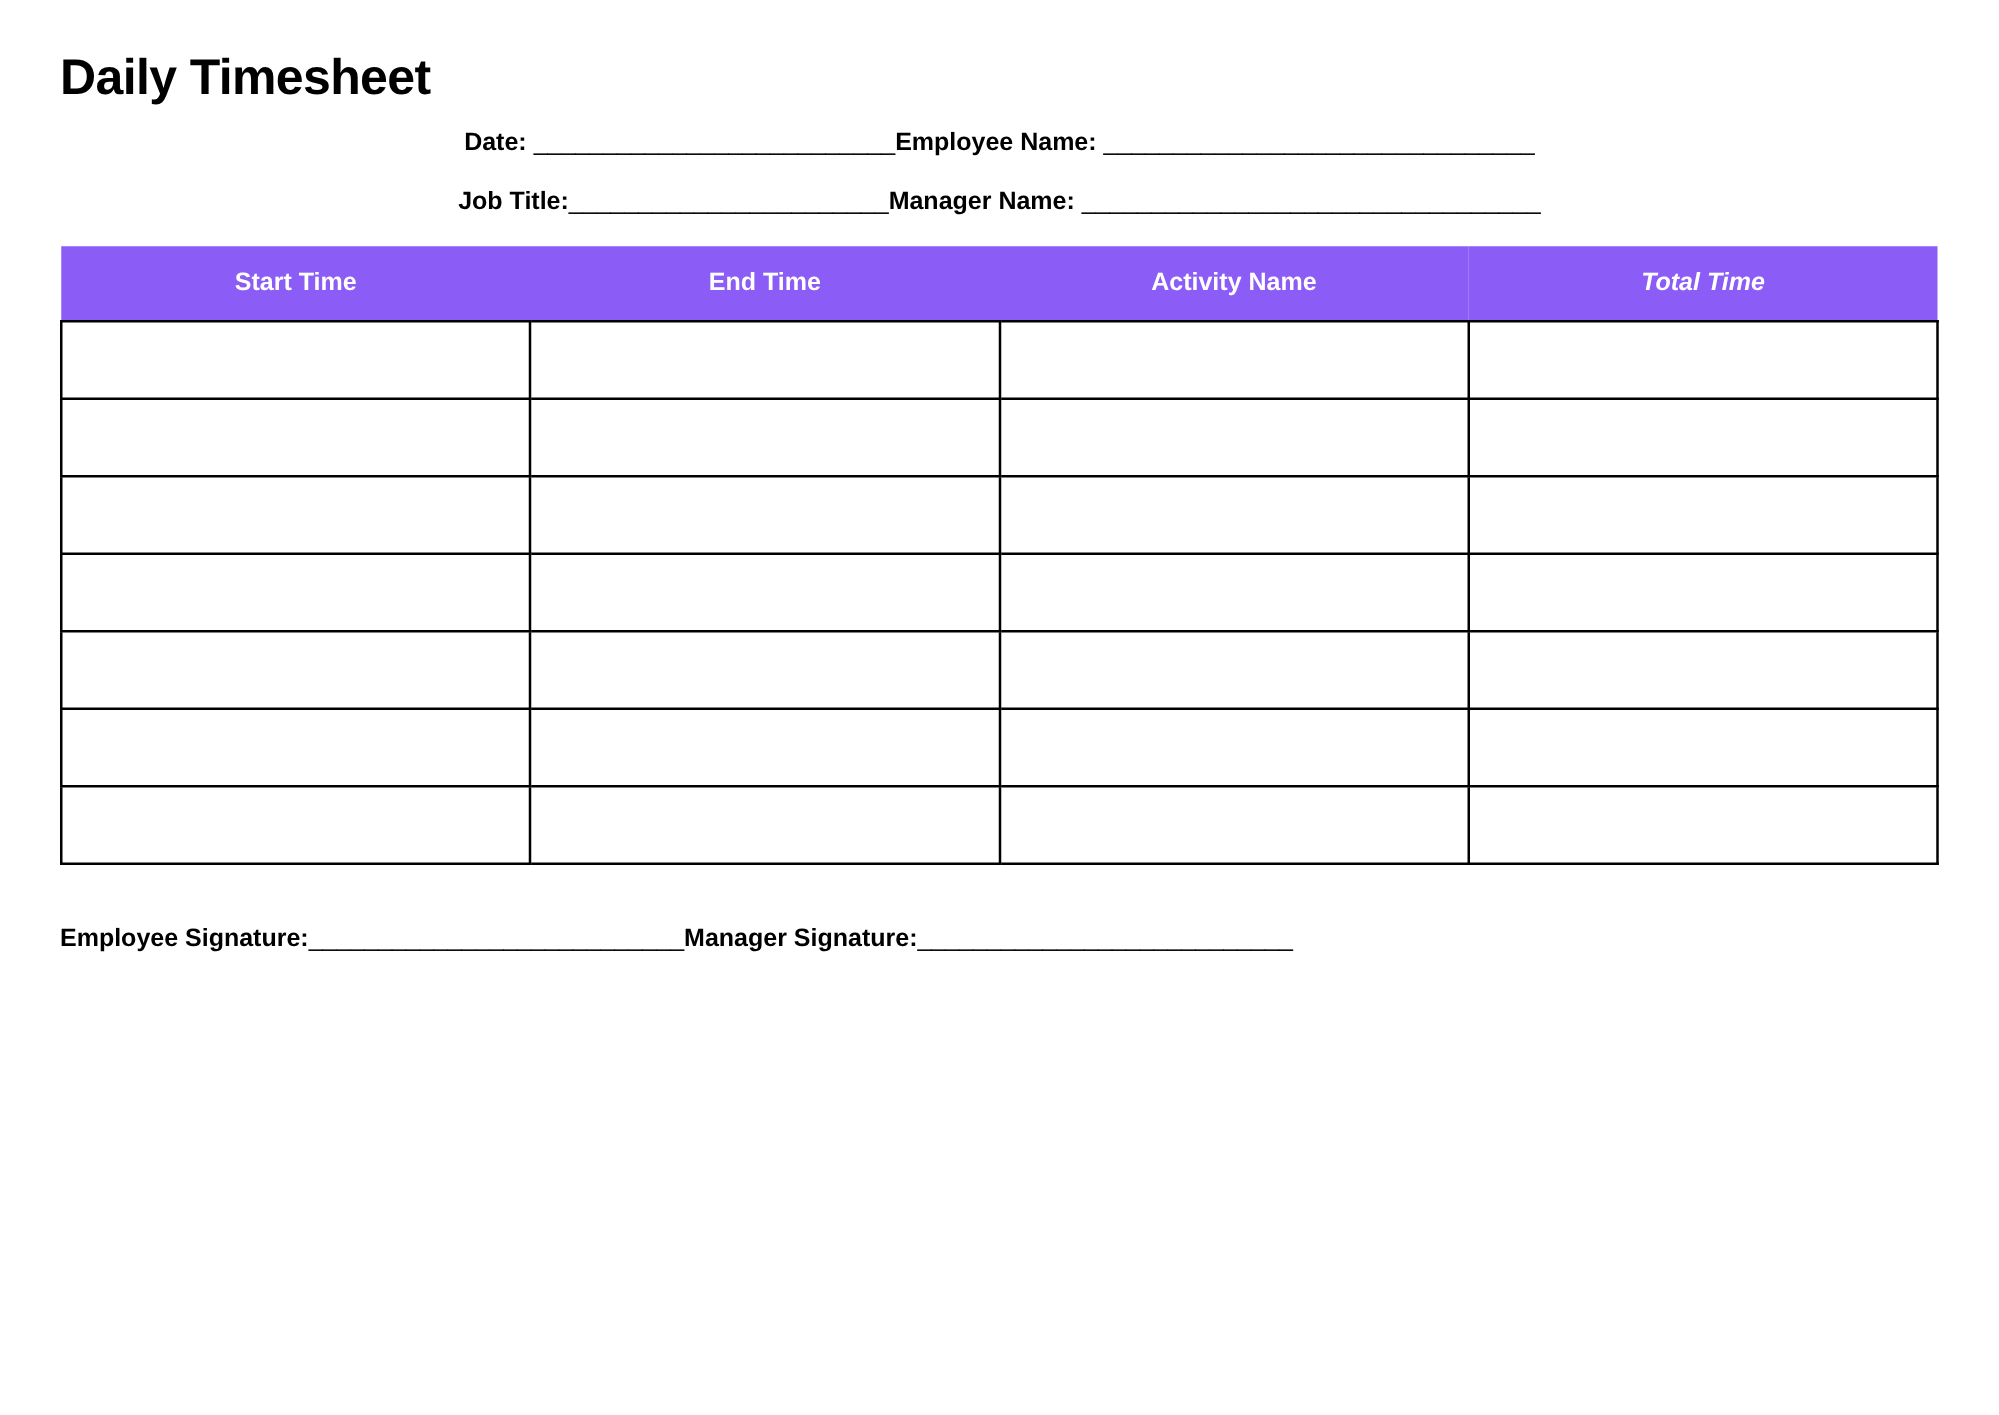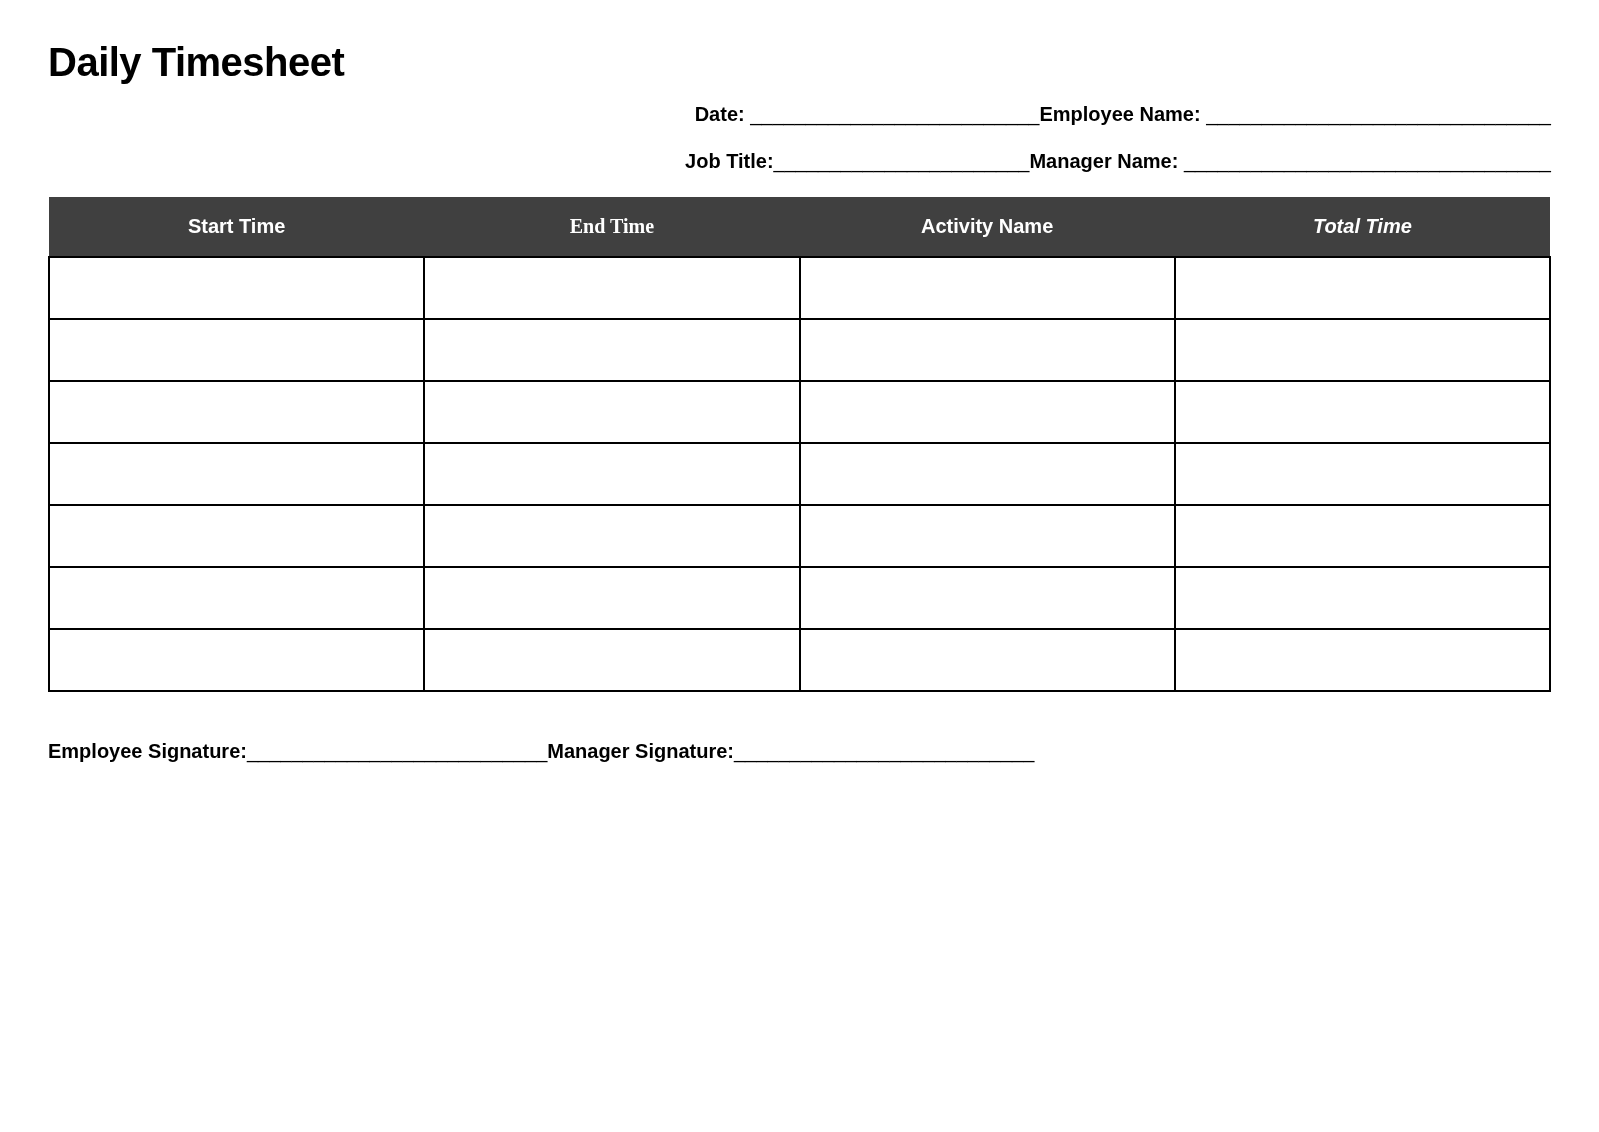--- a/index.html
+++ b/index.html
@@ -15,51 +15,51 @@
       padding: 40px 48px;
     }
     .title {
       font-size: 40px;
       font-weight: 800;
       margin-bottom: 18px;
       letter-spacing: -0.5px;
     }
     .info-row {
       display: flex;
-      justify-content: flex-end;
+      justify-content: center;
       margin-bottom: 24px;
     }
     .info-field {
       font-size: 20px;
       font-weight: 700;
     }
     .blank-line {
       font-weight: 400;
     }
     table {
       width: 100%;
       border-collapse: collapse;
       margin-top: 8px;
     }
     thead th {
-      background: #404040;
+      background: #8b5cf6;
       color: #ffffff;
       font-size: 20px;
       font-weight: 700;
       padding: 18px 8px;
       text-align: center;
       border: none;
     }
     tbody td {
       border: 2px solid #000000;
       height: 62px;
       padding: 0;
     }
     .col-start { width: 25%; }
-    .col-end { width: 25%; font-family: Liberation Serif, serif; }
+    .col-end { width: 25%; }
     .col-activity { width: 25%; }
     .col-total { width: 25%; font-style: italic; }
     .total-label-cell {
       text-align: center;
       font-size: 20px;
       font-weight: 700;
       vertical-align: middle;
     }
     .signatures {
       display: flex;

